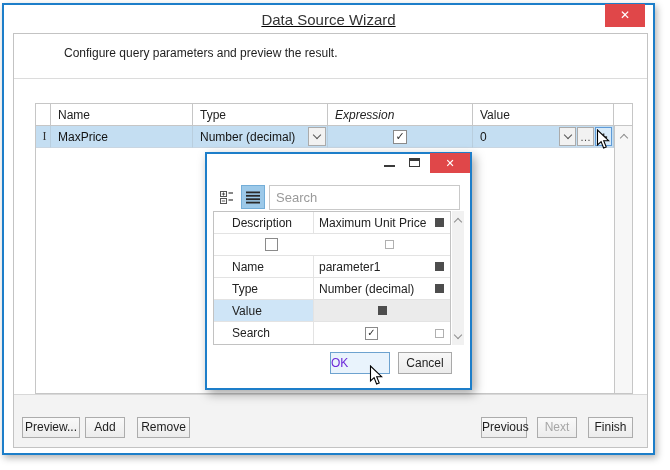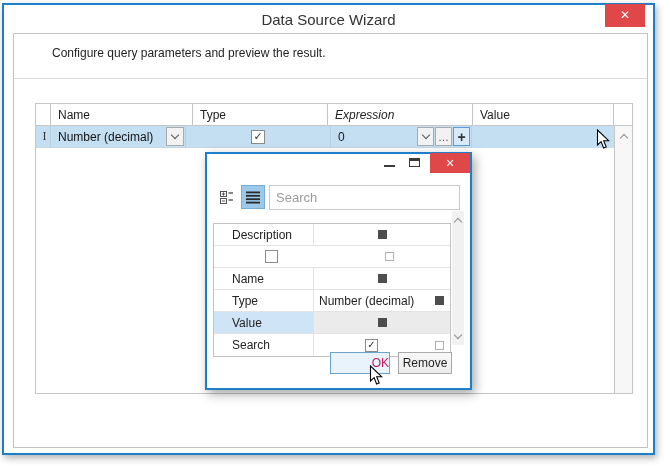--- a/index.html
+++ b/index.html
@@ -1,25 +1,25 @@
 <!DOCTYPE html>
 <html><head>
 <meta charset="utf-8">
 <style>
   html,body{margin:0;padding:0;background:#fff;font-family:"Liberation Sans","DejaVu Sans",sans-serif;}
   .stage{position:relative;width:670px;height:470px;overflow:hidden;background:#fff;}
   
   .window{position:absolute;left:2px;top:3px;width:649px;height:448px;background:#fff;
           border:2px solid #1d7ec9;box-shadow:2px 3px 7px rgba(0,0,0,.30);}
-  .titlebar{position:absolute;left:0;top:0;width:100%;height:29px;background:#fff;}
+  .titlebar{position:absolute;left:0;top:0;width:100%;height:29px;background:#fff;text-decoration:underline;}
   .title{text-align:center;line-height:30px;font-size:15px;color:#333;}
   .win-close{position:absolute;top:-1px;right:8px;width:40px;height:23px;background:#e04749;
              color:#fff;font-size:12px;font-weight:bold;text-align:center;line-height:23px;cursor:pointer;}
   .inner{position:absolute;left:9px;top:28px;width:633px;height:413px;border:1px solid #c3c3c3;background:#fff;}
-  .instruction{position:absolute;left:38px;top:12px;font-size:12px;color:#1e1e1e;}
+  .instruction{position:absolute;left:50px;top:12px;font-size:12px;color:#1e1e1e;}
   .divider1{position:absolute;left:0;top:44px;width:100%;height:0;border-top:1px solid #dcdcdc;}
   
   .tbl{position:absolute;left:21px;top:69px;width:598px;height:291px;border:1px solid #c6c6c6;
        background:#fff;box-sizing:border-box;}
   .thead{position:absolute;left:0;top:0;right:0;height:22px;display:flex;}
   .th{box-sizing:border-box;height:22px;border-right:1px solid #c6c6c6;border-bottom:1px solid #c6c6c6;
       font-size:12px;color:#222;padding:4px 0 0 7px;background:#fff;}
   .th:last-child{border-right:none;}
   .w0{width:15px;} .w1{width:142px;} .w2{width:135px;} .w3{width:145px;font-style:italic;} .w4{width:141px;} .w5{flex:1;}
   .trow{position:absolute;left:0;top:22px;width:578px;height:22px;display:flex;background:#c4def2;}
@@ -64,39 +64,39 @@
            font-size:11px;font-weight:bold;text-align:center;line-height:20px;cursor:pointer;}
   .ptools{position:absolute;left:0;top:30px;width:100%;height:26px;}
   .tool-btn{position:absolute;top:2px;width:22px;height:22px;display:flex;align-items:center;justify-content:center;cursor:pointer;}
   .tool-cat{left:9px;}
   .tool-list{left:34px;width:24px;height:24px;top:1px;background:#9cc9e9;border:1px solid #74aed8;box-sizing:border-box;}
   .searchbox{position:absolute;left:62px;top:1px;width:191px;height:25px;border:1px solid #c9c9c9;
              box-sizing:border-box;font-size:13px;color:#a21caf;padding:0 6px;outline:none;
              font-family:"Liberation Sans","DejaVu Sans",sans-serif;}
   .searchbox::placeholder{color:#9a9a9a;}
   .pgrid{position:absolute;left:6px;top:57px;width:238px;height:134px;border:1px solid #c2c2c2;
-         box-sizing:border-box;background:#fff;margin-top:12px;}
+         box-sizing:border-box;background:#fff;}
   .prow{display:flex;height:22px;border-bottom:1px solid #e3e3e3;box-sizing:border-box;}
   .prow:last-child{border-bottom:none;}
   .plabel{width:100px;box-sizing:border-box;padding:4px 0 0 18px;font-size:12px;color:#222;
           border-right:1px solid #e3e3e3;}
   .pval{width:115px;box-sizing:border-box;padding:4px 0 0 5px;font-size:12px;color:#222;position:relative;}
   .pval.cbcell{display:flex;align-items:center;justify-content:center;padding:0;}
   .pval .cb{width:13px;height:13px;font-size:10px;}
   .pmark{flex:1;display:flex;align-items:center;justify-content:center;}
   .marker{width:9px;height:9px;box-sizing:border-box;}
   .marker.filled{background:#4d4d4d;}
   .marker.empty{background:#fff;border:1px solid #b0b0b0;}
   .prow.selected .plabel{background:#cfe5f7;}
   .prow.selected .pval,.prow.selected .pmark{background:#ebebeb;}
   .pscroll{position:absolute;left:245px;top:57px;width:12px;height:134px;background:#f1f1f1;}
   .pscroll .chev{position:absolute;left:3px;}
   .pscroll .chev.up{top:5px;} .pscroll .chev.down{bottom:7px;transform:rotate(45deg);}
   .ok-btn{position:absolute;left:123px;top:198px;width:60px;height:22px;background:#e9f3fc;
-          border:1px solid #6da2cf;box-sizing:border-box;font-size:12px;color:#be185d;text-align:right;
+          border:1px solid #6da2cf;box-sizing:border-box;font-size:12px;color:#6d28d9;text-align:left;
           line-height:20px;cursor:pointer;}
   .cancel-btn{position:absolute;left:191px;top:198px;width:54px;height:22px;
           background:linear-gradient(#f8f8f8,#ebebeb);border:1px solid #a9a9a9;box-sizing:border-box;
           font-size:12px;color:#1e1e1e;text-align:center;line-height:20px;cursor:pointer;}
   .cursor{position:absolute;z-index:30;pointer-events:none;}
 </style>
 </head>
 <body>
 
 <div class="stage">
@@ -119,20 +119,21 @@
           <div class="th w2">Type</div>
           <div class="th w3">Expression</div>
           <div class="th w4">Value</div>
           <div class="th w5"></div>
         </div>
 
         <div class="trow">
           <div class="td w0 cell-center">
             <span class="ibeam">I</span>
           </div>
+          <div class="td w1">MaxPrice</div>
           <div class="td w2">
             <span>Number (decimal)</span>
             <span class="combo-btn">
               <span class="chev"></span>
             </span>
           </div>
           <div class="td w3 cell-center">
             <span class="cb">
               <span>✓</span>
             </span>
@@ -184,34 +185,36 @@
               <rect x="0" y="7.3" width="14" height="1.8" fill="#2a2a2a"></rect>
               <rect x="0" y="10.7" width="14" height="1.8" fill="#2a2a2a"></rect>
             </svg>
           </span>
           <input class="searchbox" type="text" placeholder="Search" style="">
         </div>
 
         <div class="pgrid">
           <div class="prow">
             <div class="plabel">Description</div>
+            <div class="pval">Maximum Unit Price</div>
             <div class="pmark">
               <span class="marker filled"></span>
             </div>
           </div>
           <div class="prow">
             <div class="pval cbcell">
               <span class="cb"></span>
             </div>
             <div class="pmark">
               <span class="marker empty"></span>
             </div>
           </div>
           <div class="prow">
             <div class="plabel">Name</div>
+            <div class="pval">parameter1</div>
             <div class="pmark">
               <span class="marker filled"></span>
             </div>
           </div>
           <div class="prow">
             <div class="plabel">Type</div>
             <div class="pval">Number (decimal)</div>
             <div class="pmark">
               <span class="marker filled"></span>
             </div>
@@ -234,23 +237,35 @@
             </div>
           </div>
         </div>
 
         <div class="pscroll">
           <span class="chev up gray"></span>
           <span class="chev down gray"></span>
         </div>
 
         <div class="ok-btn">OK</div>
-        <div class="cancel-btn">Remove</div>
+        <div class="cancel-btn">Cancel</div>
 
         <svg class="cursor" style="left:162px;top:211px;" width="15" height="21" viewBox="0 0 15 21">
           <path d="M1.5 1 L1.5 16 L5.1 12.6 L7.6 19 L10.2 17.9 L7.7 11.7 L12.6 11.7 Z" fill="#fff" stroke="#000" stroke-width="1.1"></path>
         </svg>
       </div>
 
+      <div class="footer">
+        <div class="fleft">
+          <div class="btn b-preview">Preview...</div>
+          <div class="btn b-add">Add</div>
+          <div class="btn b-remove">Remove</div>
+        </div>
+        <div class="fright">
+          <div class="btn b-prev">Previous</div>
+          <div class="btn b-next disabled">Next</div>
+          <div class="btn b-finish">Finish</div>
+        </div>
+      </div>
 
     </div>
   </div>
 </div>
 
 </body></html>

